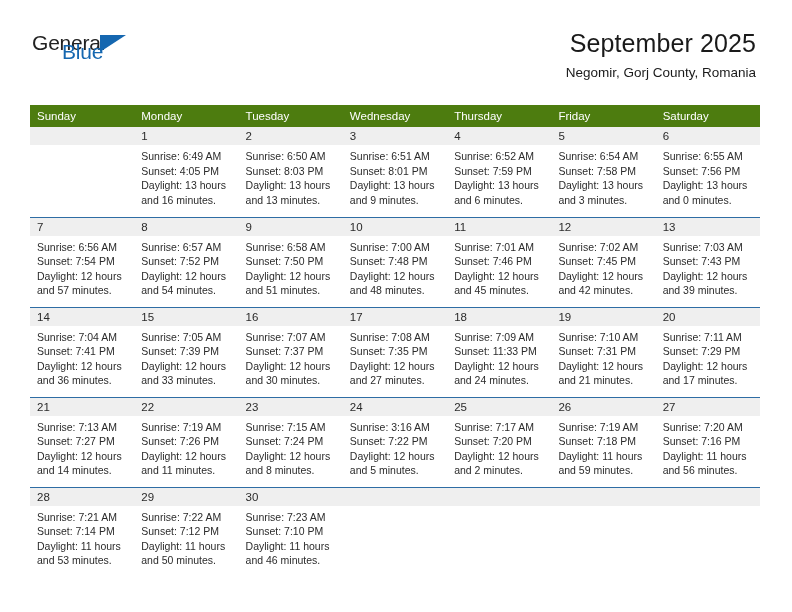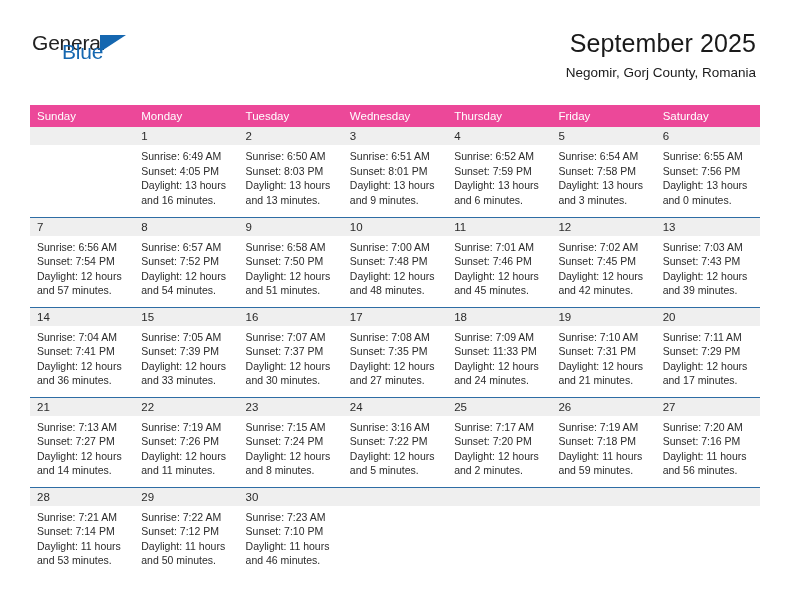--- a/index.html
+++ b/index.html
@@ -57,21 +57,21 @@
     position: absolute;
     left: 30px; top: 105px;
     width: 730px;
   }
   table.cal {
     width: 730px;
     border-collapse: collapse;
     table-layout: fixed;
   }
   table.cal th {
-    background: #ec4899;
+    background: #4d7c0f;
     color: #ffffff;
     font-size: 11.5px;
     font-weight: normal;
     text-align: left;
     padding: 5px 0 5px 7px;
     height: 21px;
     border: none;
     margin-left: 35px;
   }
   table.cal td {

